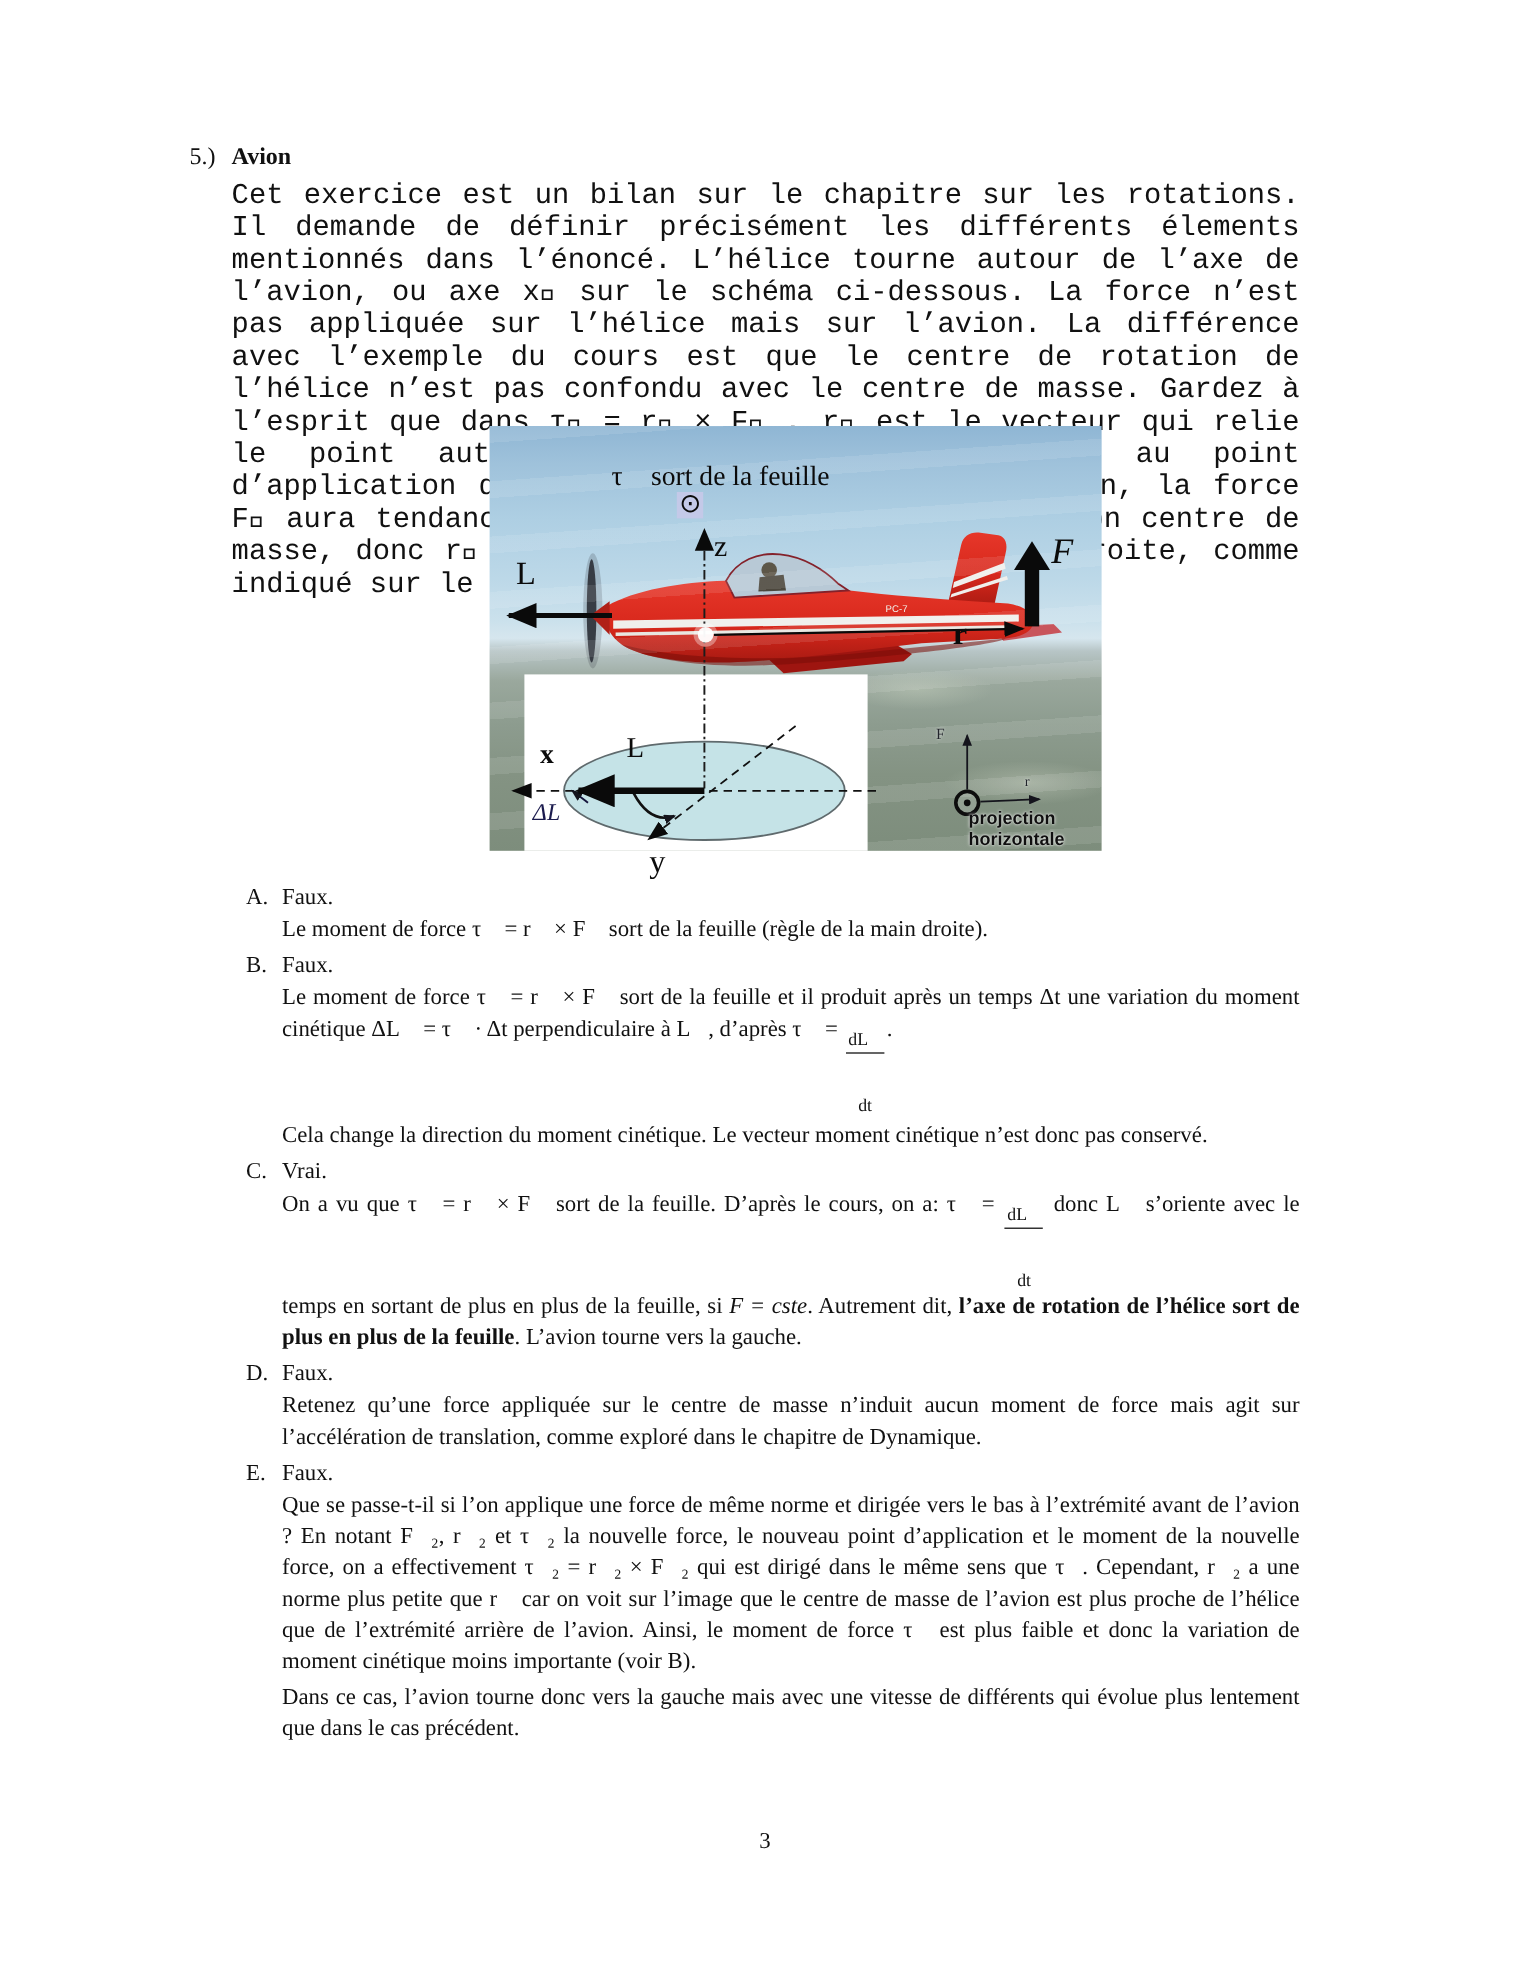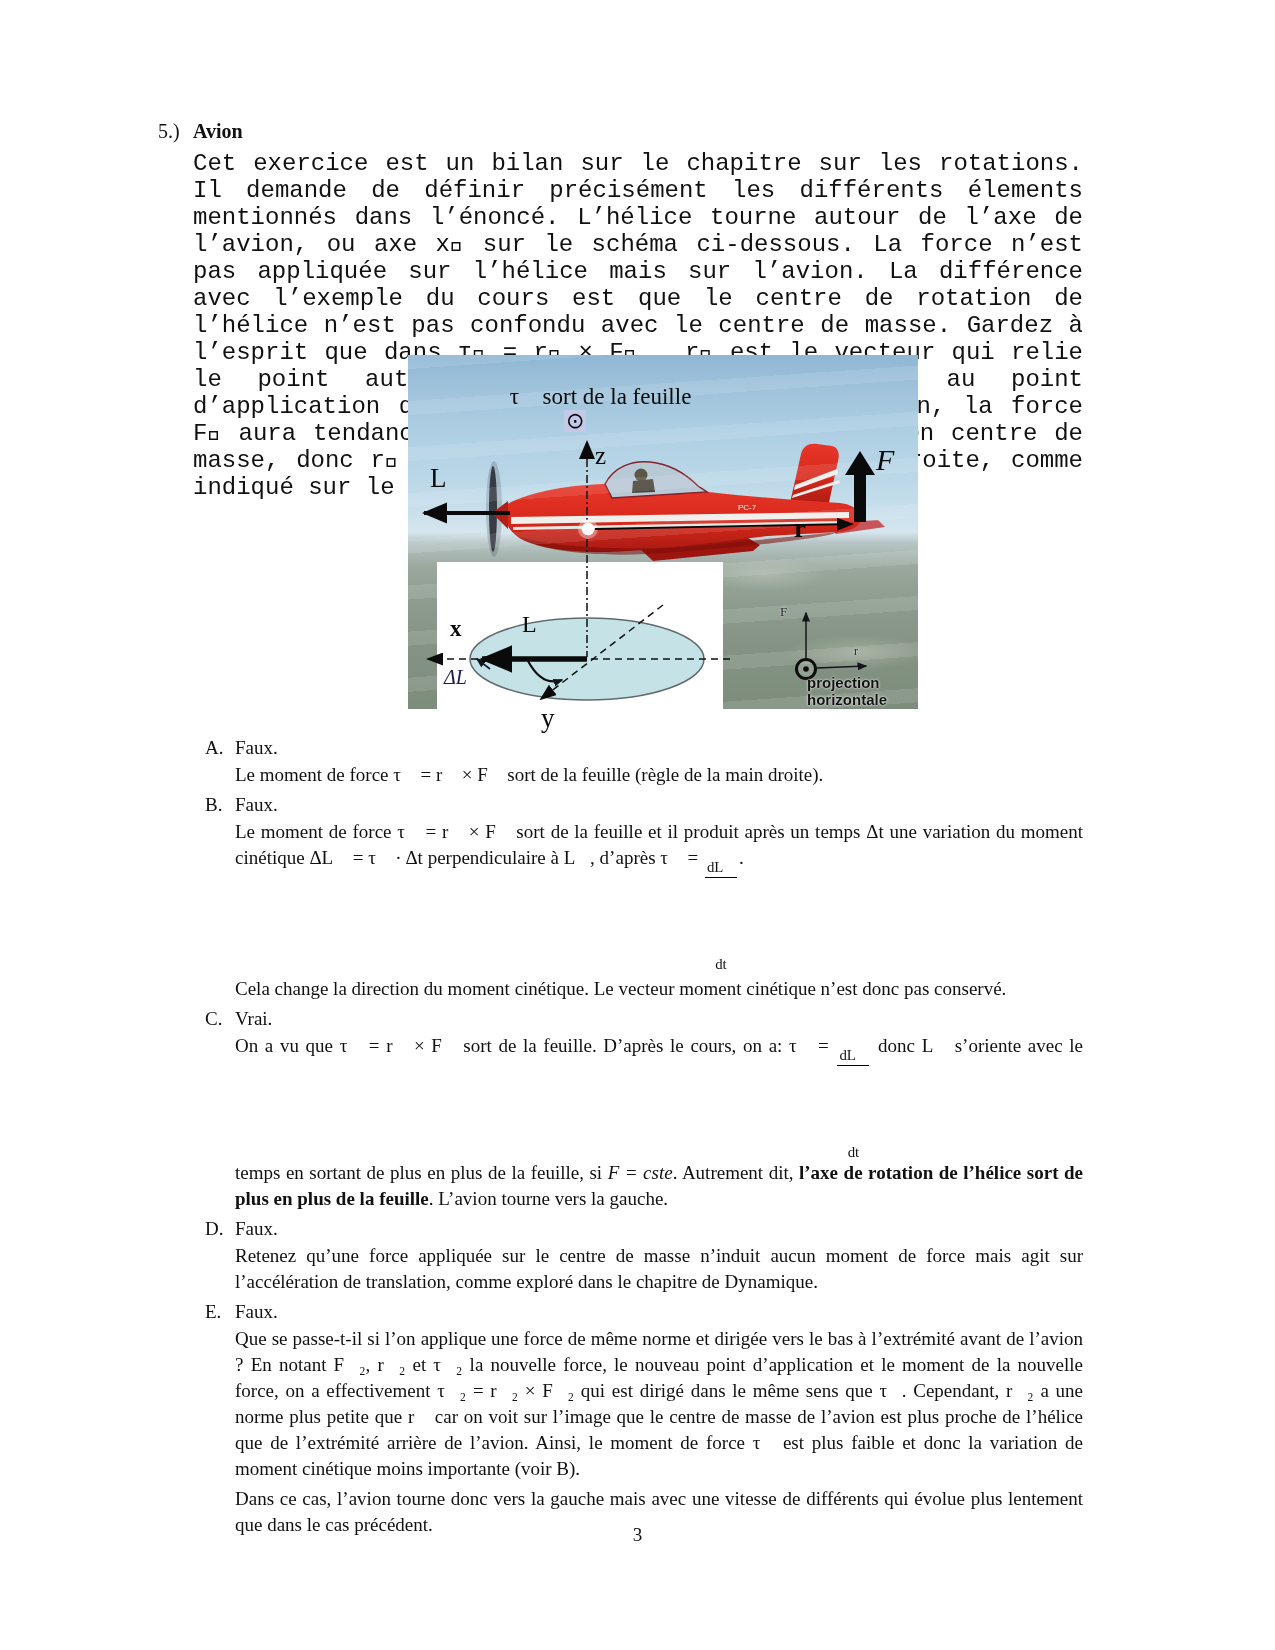--- a/index.html
+++ b/index.html
@@ -42,21 +42,21 @@
             text-shadow:0 0 3px rgba(255,255,255,.85),0 0 1px rgba(255,255,255,.9);}
   
   .answers{position:absolute;left:205px;top:735px;width:878px;margin:0;padding:0;list-style:none;
            font-size:19px;line-height:26px;}
   .answer{position:relative;padding-left:30px;margin-bottom:3px;}
   .a-label{position:absolute;left:0;top:0;}
   .a-paras p{margin:1px 0 4px 0;text-align:justify;}
   .frac{display:inline-flex;flex-direction:column;align-items:center;vertical-align:-0.55em;
         line-height:1.05;font-size:0.78em;margin:0 2px;gap:36px;}
   .frac .num{border-bottom:1px solid #000;padding:0 2px 1px;}
-  .frac .den{padding-top:1px;margin-top:42px;}
+  .frac .den{padding-top:1px;}
   sub{font-size:0.7em;line-height:0;}
   .page-number{position:absolute;left:0;top:1524px;width:100%;text-align:center;font-size:19px;}
 </style>
 </head>
 <body>
 
 <div class="page">
 
   <div class="ex-header">
     <span class="ex-num">5.)</span><span class="ex-title">Avion</span>

